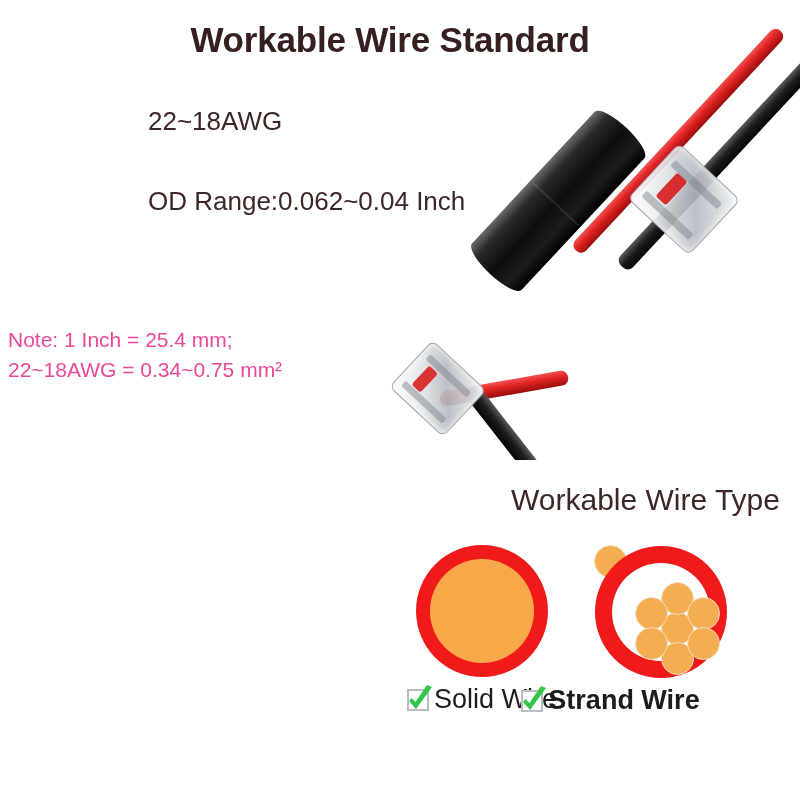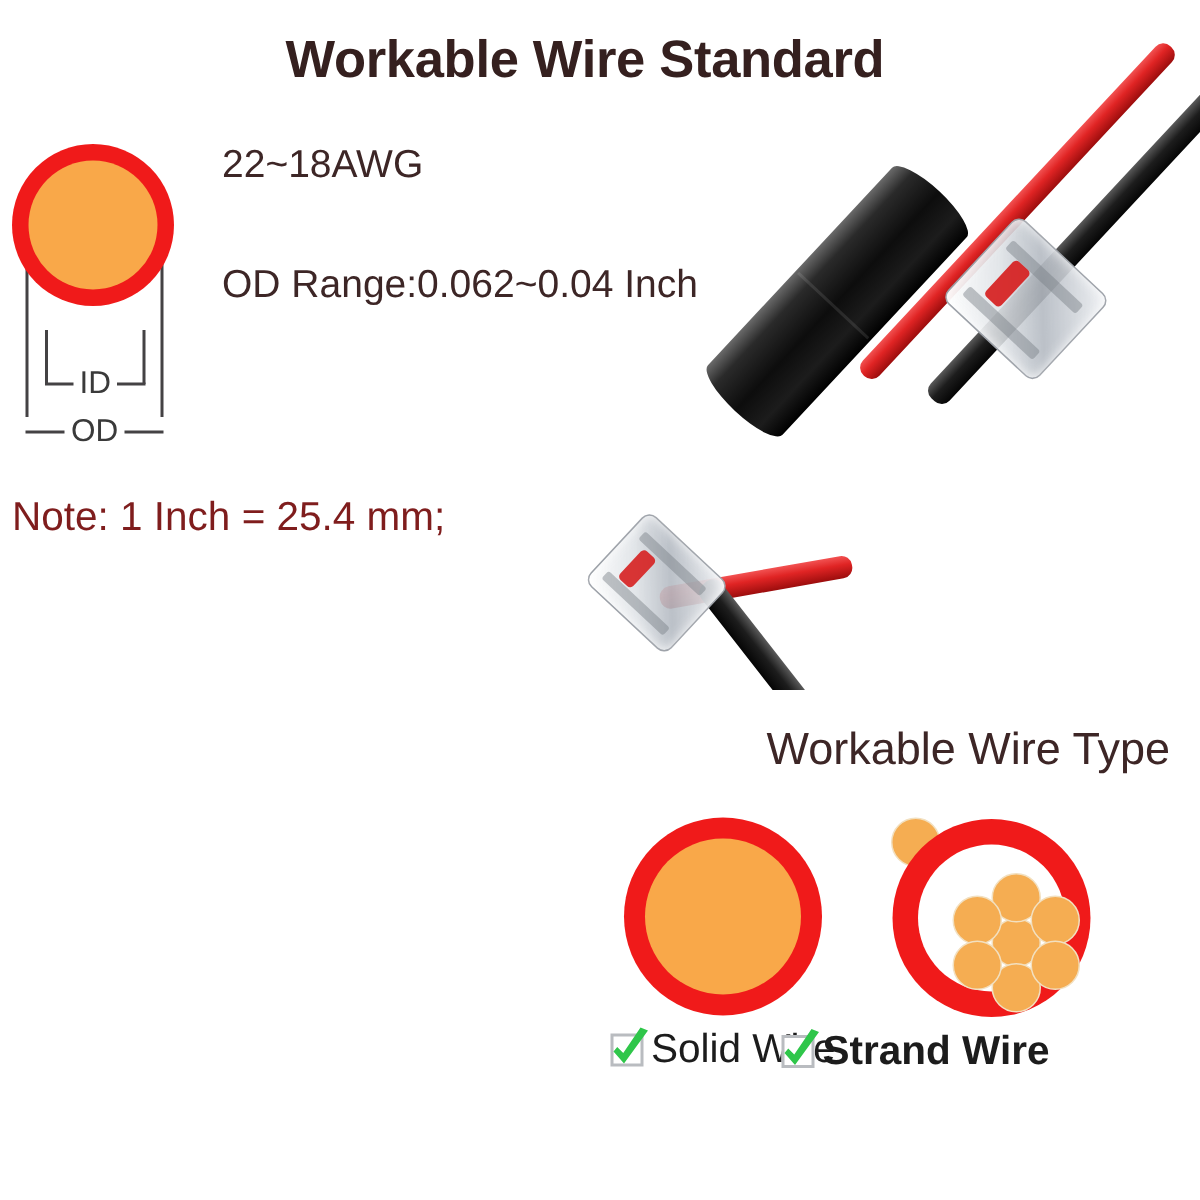--- a/index.html
+++ b/index.html
@@ -99,33 +99,33 @@
     left: 148px;
     top: 96px;
     width: 360px;
   }
   .spec-line {
     font-size: 26px;
     color: #3d2626;
     line-height: 1;
     white-space: nowrap;
   }
-  .spec-line.awg     { margin-bottom: 54px; }
+  .spec-line.awg     { margin-bottom: 54px; margin-top: 12px; }
   .spec-line.id-range{ margin-bottom: 54px; }
 
   
   .note-block {
     position: absolute;
     left: 8px;
     top: 325px;
     width: 390px;
   }
   .note-line {
-    font-size: 27px;
-    color: #7f1d1d;
+    font-size: 21px;
+    color: #ec4899;
     line-height: 1.45;
     white-space: nowrap;
   }
 
   
   .product-photo {
     position: absolute;
     left: 380px;
     top: 0px;
     width: 420px;
@@ -302,49 +302,29 @@
     white-space: nowrap;
   }
 </style>
 </head>
 <body>
 
 <div id="infographic">
 
   <div class="main-title">Workable Wire Standard</div>
 
-  <div class="od-diagram">
-    <div class="dim-ext left"></div>
-    <div class="dim-ext right"></div>
-    <div class="dim-ext id-left"></div>
-    <div class="dim-ext id-right"></div>
-
-    <div class="od-ring"></div>
-    <div class="od-core"></div>
-
-    <div class="dim-row id-row">
-      <div class="bar"></div>
-      <div class="dim-label">ID</div>
-      <div class="bar"></div>
-    </div>
-
-    <div class="dim-row od-row">
-      <div class="bar"></div>
-      <div class="dim-label">OD</div>
-      <div class="bar"></div>
-    </div>
-  </div>
 
   <div class="spec-list">
     <div class="spec-line awg">22~18AWG</div>
     <div class="spec-line od-range">OD Range:0.062~0.04 Inch</div>
   </div>
 
   <div class="note-block">
     <div class="note-line">Note: 1 Inch = 25.4 mm;</div>
+    <div class="note-line">22~18AWG = 0.34~0.75 mm²</div>
   </div>
 
   <div class="product-photo">
     <div class="wire wire-red-top"></div>
     <div class="wire wire-black-top"></div>
     <div class="wire wire-red-bottom"></div>
     <div class="wire wire-black-bottom"></div>
 
     <div class="clip clip-bottom">
       <div class="clip-slot s1"></div>

